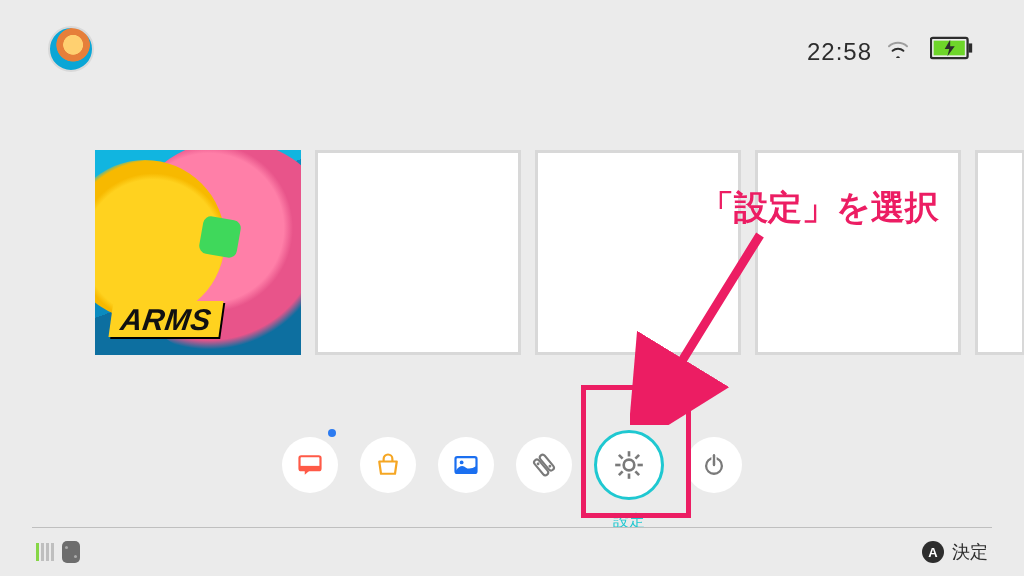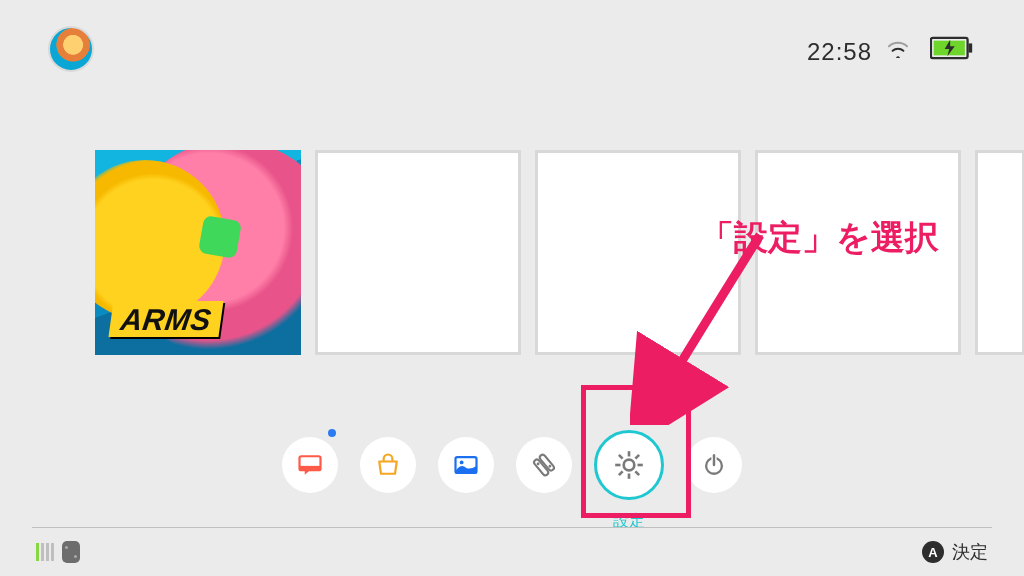--- a/index.html
+++ b/index.html
@@ -204,21 +204,20 @@
     border: 5px solid #ec1d63;
     pointer-events: none;
   }
   .anno-text {
     position: absolute;
     left: 700px; top: 185px;
     font-size: 34px;
     font-weight: 600;
     color: #ec1d63;
     white-space: nowrap;
-    margin-top: 30px;
   }
   .anno-arrow {
     position: absolute;
     left: 630px; top: 225px;
     pointer-events: none;
   }
 </style>
 </head>
 <body>
 

